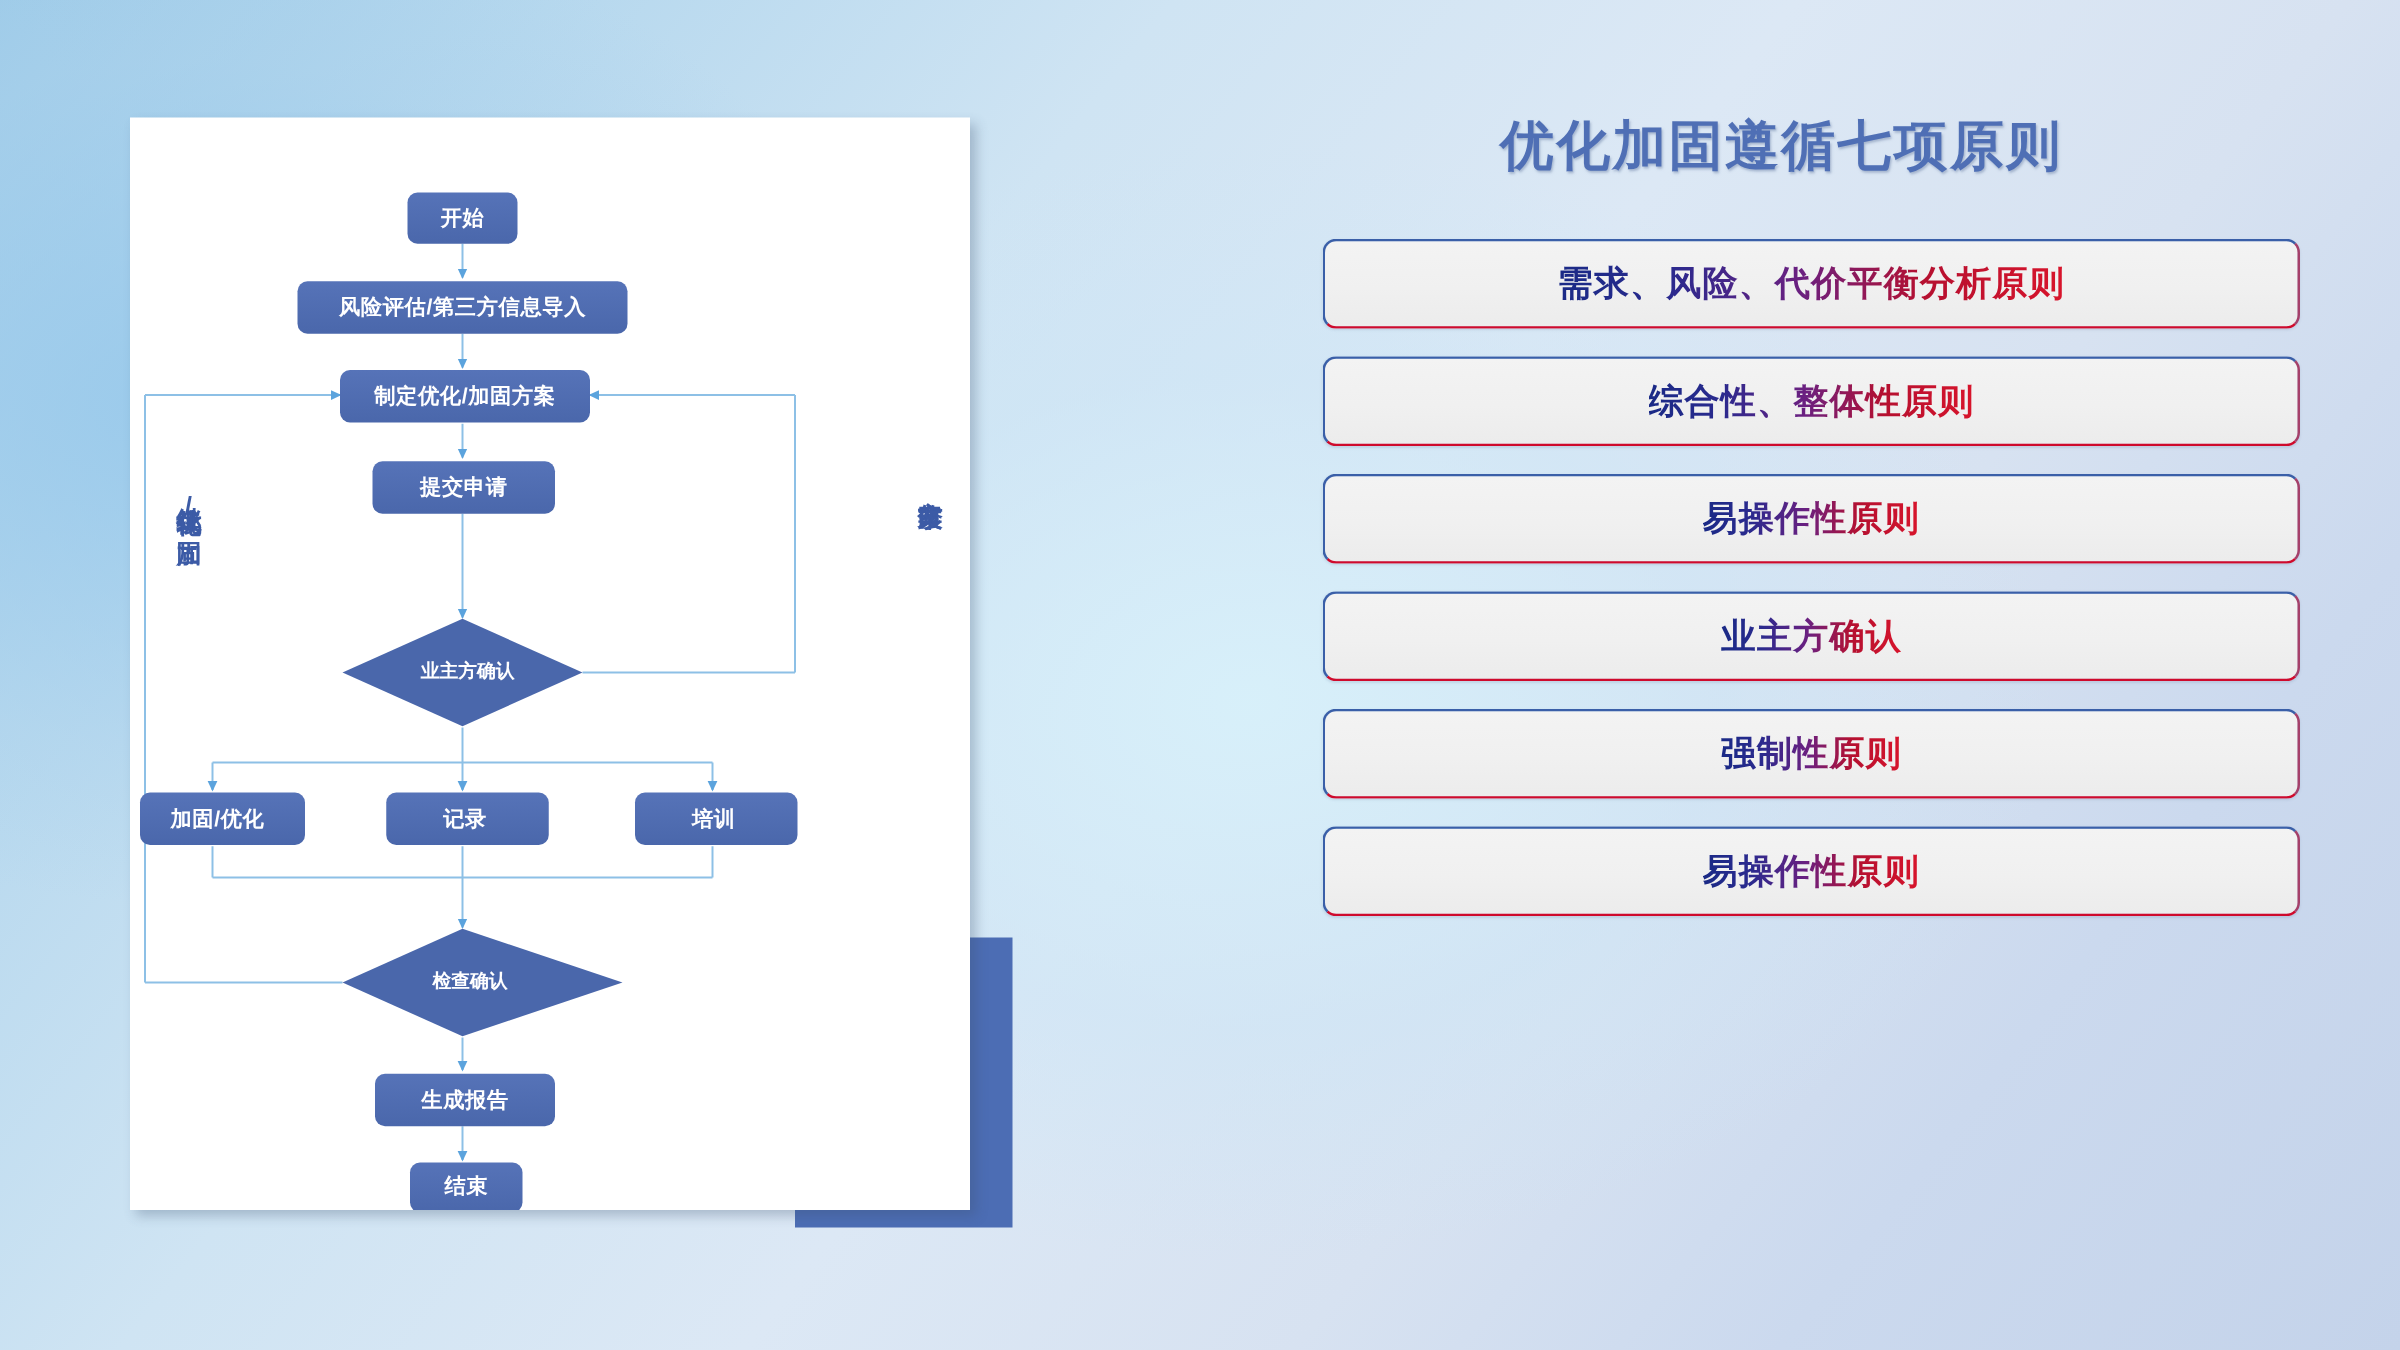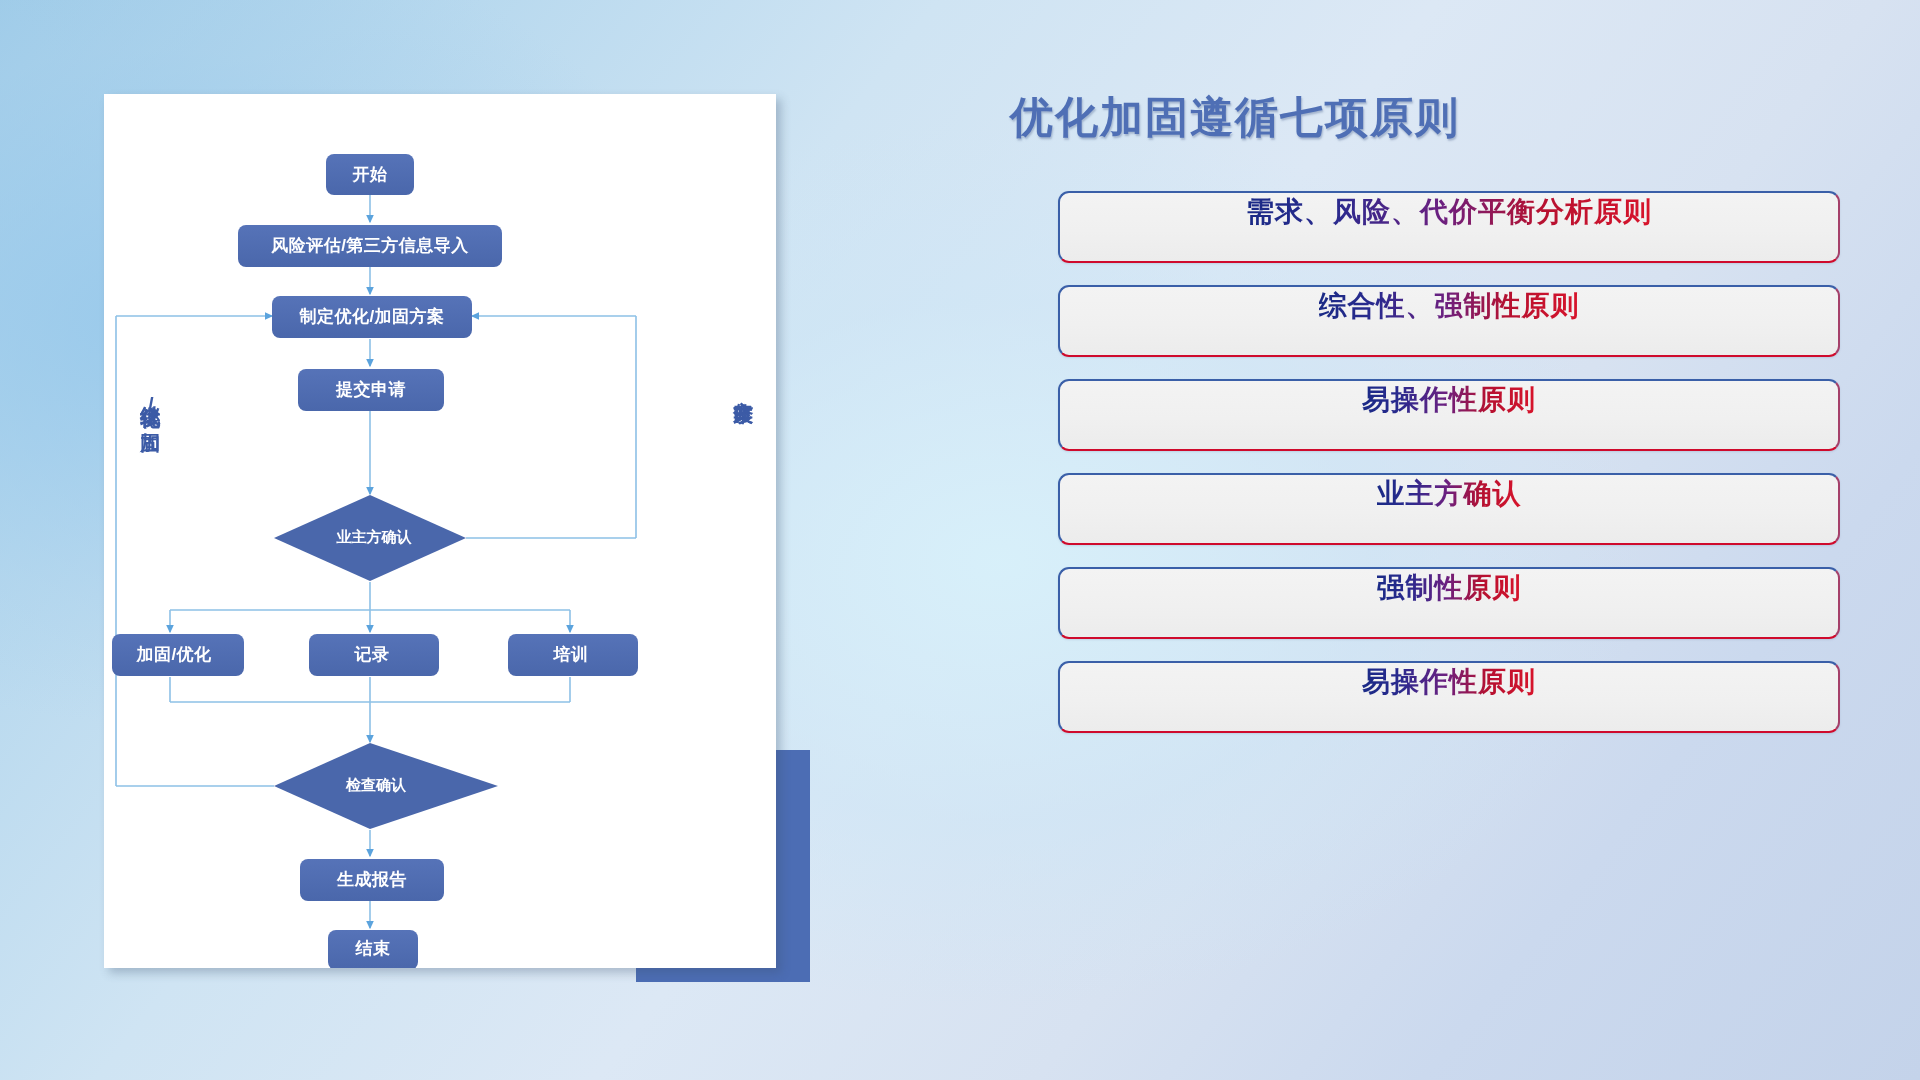--- a/index.html
+++ b/index.html
@@ -73,20 +73,21 @@
   #vtext-right { left: 733px; top: 385px; }
 
   
   #right-pane {
     position: absolute;
     left: 1010px; top: 96px;
     width: 830px; height: 910px;
     z-index: 4;
   }
   #principles-title {
+    text-align: center;
     font-size: 43px;
     font-weight: bold;
     color: #4f6fb5;
     letter-spacing: 2px;
     text-shadow: 1px 2px 2px rgba(120,140,175,0.55);
     margin: 0 0 52px 0;
     line-height: 1;
   }
   #principles-list {
     display: flex;
@@ -97,20 +98,21 @@
     position: relative;
     height: 68px;
     border-radius: 11px;
     background: linear-gradient(180deg, #f3f3f3 0%, #f0f0f0 55%, #ececec 100%);
     border-top: 2px solid #3a5fa8;
     border-left: 2px solid #3a5fa8;
     border-right: 2px solid #a5406a;
     border-bottom: 2px solid #cf0a2c;
     box-shadow: 0 1px 2px rgba(90,110,150,0.18);
     display: flex;
+    align-items: center;
     justify-content: center;
     overflow: hidden;
     margin-left: 48px;
   }
   .principle-text {
     font-size: 28px;
     font-weight: bold;
     letter-spacing: 1px;
     background: linear-gradient(90deg, #1a2a86 0%, #2a2a8e 22%, #6b2080 48%, #b51030 72%, #d8142b 100%);
     -webkit-background-clip: text;
@@ -234,21 +236,21 @@
   <div class="edge-vtext" id="vtext-right">方案修改</div>
 
   <div id="right-pane">
     <h1 id="principles-title">优化加固遵循七项原则</h1>
 
     <div id="principles-list">
       <div class="principle-item">
         <span class="principle-text">需求、风险、代价平衡分析原则</span>
       </div>
       <div class="principle-item">
-        <span class="principle-text">综合性、强制性原则</span>
+        <span class="principle-text">综合性、整体性原则</span>
       </div>
       <div class="principle-item">
         <span class="principle-text">易操作性原则</span>
       </div>
       <div class="principle-item">
         <span class="principle-text">业主方确认</span>
       </div>
       <div class="principle-item">
         <span class="principle-text">强制性原则</span>
       </div>

